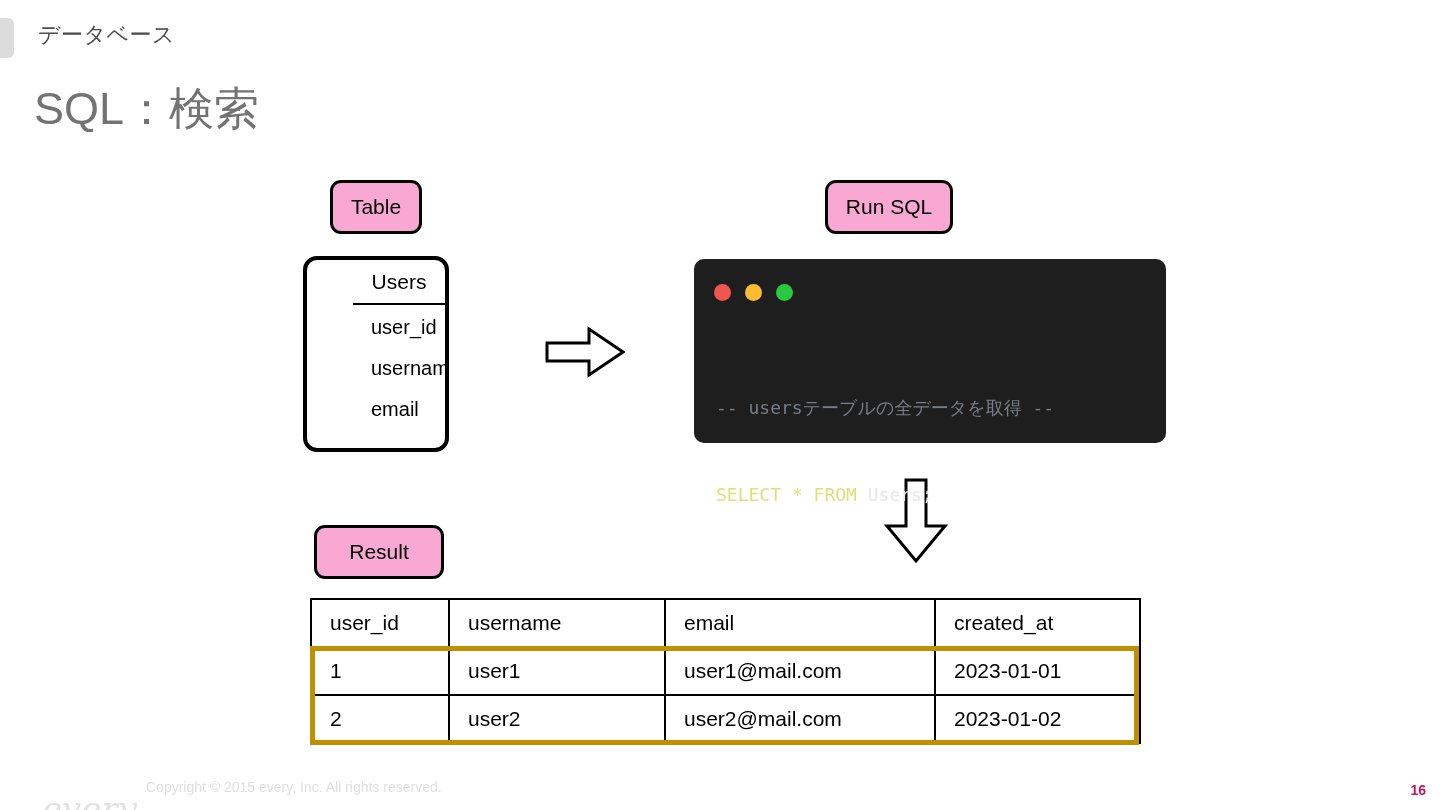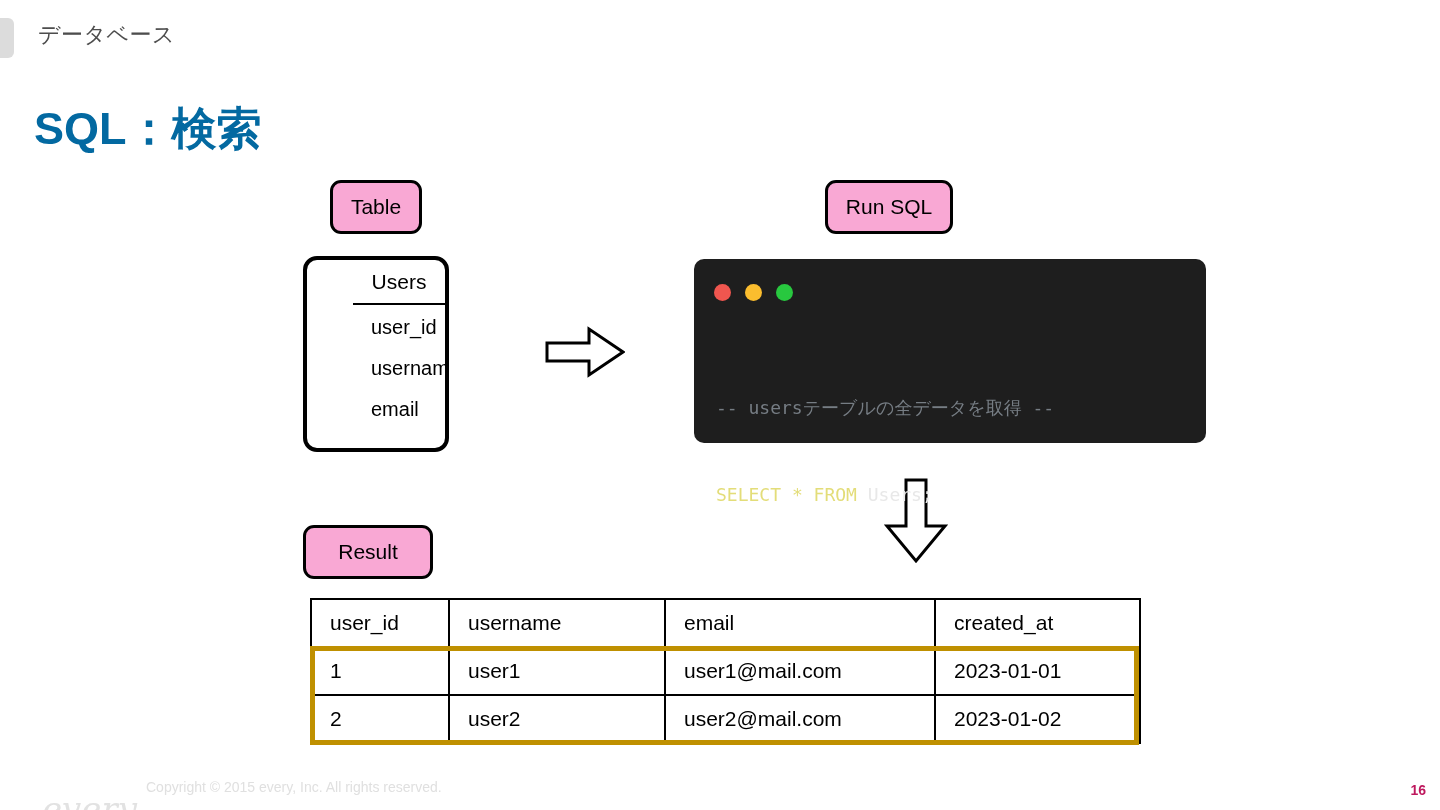--- a/index.html
+++ b/index.html
@@ -31,45 +31,45 @@
     left: 38px;
     top: 24px;
     font-size: 22px;
     color: #4d4d4d;
     letter-spacing: 0.5px;
     line-height: 1;
   }
   .slide-title {
     position: absolute;
     left: 34px;
-    top: 104px;
+    top: 84px;
     font-size: 45px;
-    font-weight: bold;
-    color: #0369a1;
+    font-weight: normal;
+    color: #737373;
     letter-spacing: 0px;
     line-height: 1.1;
   }
 
   
   .label-pill {
     position: absolute;
     border: 3px solid #000000;
     border-radius: 11px;
     background: #f9a8d4;
     display: flex;
     align-items: center;
     justify-content: center;
     font-size: 21px;
     color: #000000;
     box-sizing: border-box;
   }
 
   #label-table { left: 330px; top: 180px; width: 92px; height: 54px; }
   #label-runsql { left: 825px; top: 180px; width: 128px; height: 54px; }
-  #label-result { left: 303px; top: 525px; width: 130px; height: 54px; }
+  #label-result { left: 314px; top: 525px; width: 130px; height: 54px; }
 
   
   .entity-box {
     position: absolute;
     left: 303px;
     top: 256px;
     width: 146px;
     height: 196px;
     border: 4px solid #000000;
     border-radius: 14px;
@@ -112,21 +112,21 @@
     top: 478px;
     width: 64px;
     height: 86px;
   }
 
   
   .terminal {
     position: absolute;
     left: 694px;
     top: 259px;
-    width: 512px;
+    width: 472px;
     height: 184px;
     background: #1e1e1e;
     border-radius: 10px;
     box-sizing: border-box;
   }
   .tl-dots {
     position: absolute;
     left: 20px;
     top: 25px;
     display: flex;

